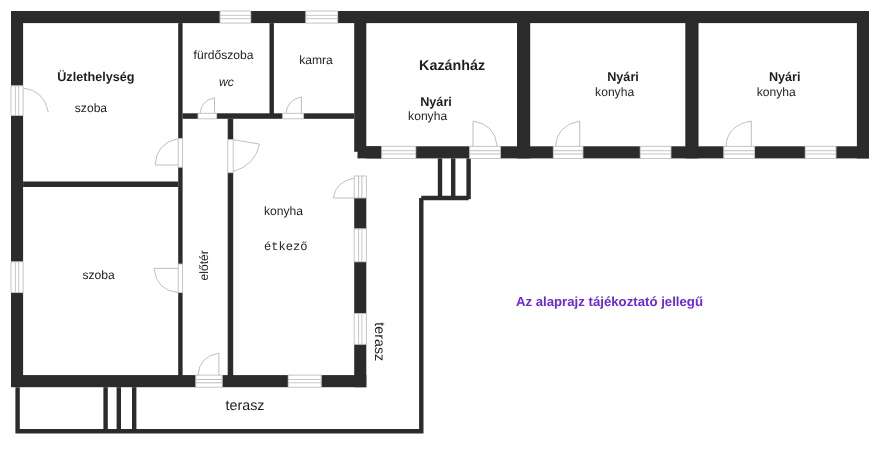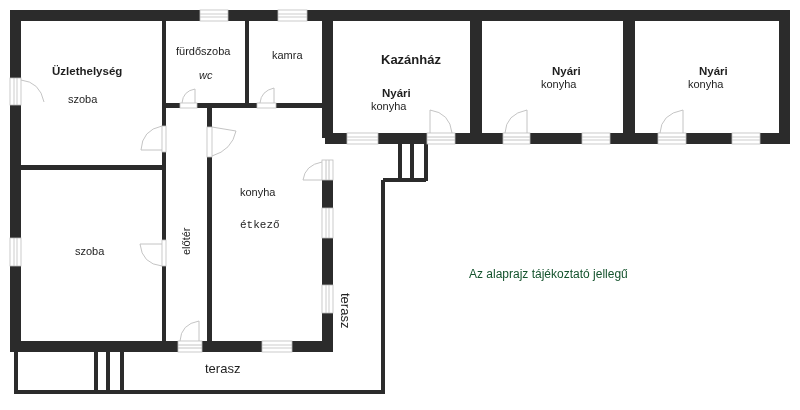--- a/index.html
+++ b/index.html
@@ -7,21 +7,21 @@
     svg { position: absolute; left: 0; top: 0; }
     .wall { fill: #2b2b2b; }
     .thin { fill: none; stroke: #2b2b2b; stroke-width: 4; }
     .win rect.frame { fill: #ffffff; stroke: #bdbdbd; stroke-width: 0.8; }
     .win line { stroke: #b8b8b8; stroke-width: 0.7; }
     .door-arc { fill: none; stroke: #bdbdbd; stroke-width: 0.9; }
     .door-leaf { stroke: #bdbdbd; stroke-width: 0.9; }
     .lbl { position: absolute; color: #1e1e1e; font-size: 11px; white-space: nowrap; line-height: 1; }
     .lbl.bold { font-weight: bold; font-size: 11.5px; margin-left: 16px; }
     .lbl.big { font-weight: bold; font-size: 13px; }
-    .lbl.note { font-weight: normal; font-size: 12px; color: #14532d; }
+    .lbl.note { font-weight: bold; font-size: 12px; color: #6d28d9; }
     .lbl.terasz { font-size: 13px; }
     .vert { transform-origin: left top; transform: rotate(-90deg); }
   </style>
 </head>
 <body>
 
 <svg width="800" height="410" viewBox="0 0 800 410">
 
   <rect class="wall" x="10" y="10" width="190" height="11"></rect>
   <rect class="wall" x="228" y="10" width="50" height="11"></rect>

